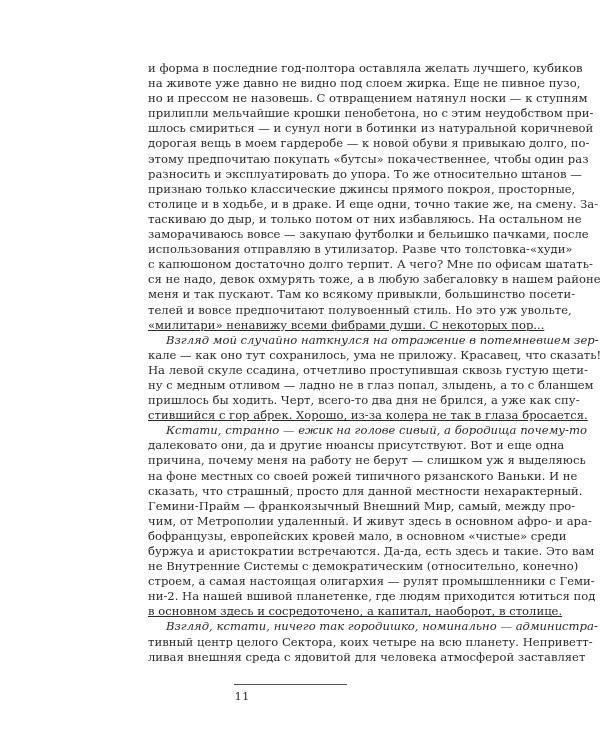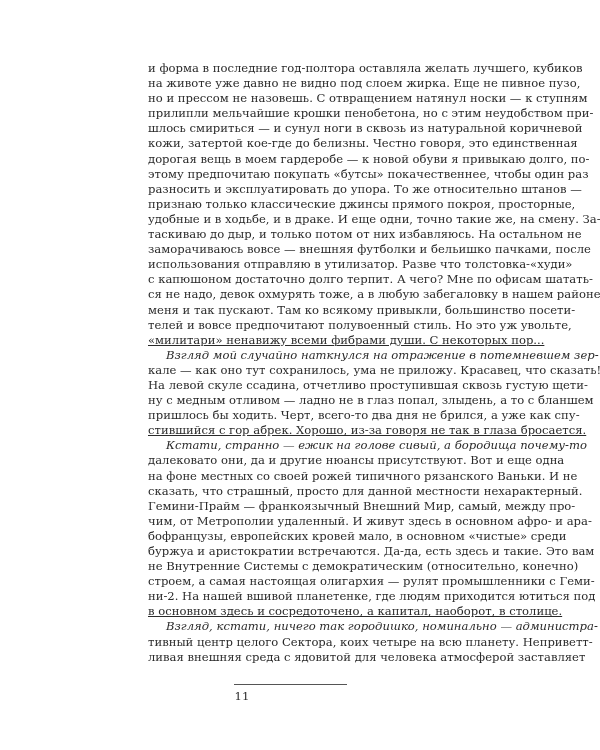--- a/index.html
+++ b/index.html
@@ -19,43 +19,43 @@
 </style>
 </head>
 <body>
 
 <div class="page">
   <div class="text-block" id="text-block">
       <span class="line">и форма в последние год-полтора оставляла желать лучшего, кубиков</span>
       <span class="line">на животе уже давно не видно под слоем жирка. Еще не пивное пузо,</span>
       <span class="line">но и прессом не назовешь. С отвращением натянул носки — к ступням</span>
       <span class="line">прилипли мельчайшие крошки пенобетона, но с этим неудобством при-</span>
-      <span class="line">шлось смириться — и сунул ноги в сквозь из натуральной коричневой</span>
-      <span class="line">кожи, затертой кое-где до белизны. Честно говоря, это единственная</span>
+      <span class="line">шлось смириться — и сунул ноги в ботинки из натуральной коричневой</span>
       <span class="line">дорогая вещь в моем гардеробе — к новой обуви я привыкаю долго, по-</span>
       <span class="line">этому предпочитаю покупать «бутсы» покачественнее, чтобы один раз</span>
       <span class="line">разносить и эксплуатировать до упора. То же относительно штанов —</span>
       <span class="line">признаю только классические джинсы прямого покроя, просторные,</span>
-      <span class="line">удобные и в ходьбе, и в драке. И еще одни, точно такие же, на смену. За-</span>
+      <span class="line">столице и в ходьбе, и в драке. И еще одни, точно такие же, на смену. За-</span>
       <span class="line">таскиваю до дыр, и только потом от них избавляюсь. На остальном не</span>
-      <span class="line">заморачиваюсь вовсе — внешняя футболки и бельишко пачками, после</span>
+      <span class="line">заморачиваюсь вовсе — закупаю футболки и бельишко пачками, после</span>
       <span class="line">использования отправляю в утилизатор. Разве что толстовка-«худи»</span>
       <span class="line">с капюшоном достаточно долго терпит. А чего? Мне по офисам шатать-</span>
       <span class="line">ся не надо, девок охмурять тоже, а в любую забегаловку в нашем районе</span>
       <span class="line">меня и так пускают. Там ко всякому привыкли, большинство посети-</span>
       <span class="line">телей и вовсе предпочитают полувоенный стиль. Но это уж увольте,</span>
       <span class="line last">«милитари» ненавижу всеми фибрами души. С некоторых пор...</span>
       <span class="line indent">Взгляд мой случайно наткнулся на отражение в потемневшем зер-</span>
       <span class="line">кале — как оно тут сохранилось, ума не приложу. Красавец, что сказать!</span>
       <span class="line">На левой скуле ссадина, отчетливо проступившая сквозь густую щети-</span>
       <span class="line">ну с медным отливом — ладно не в глаз попал, злыдень, а то с бланшем</span>
       <span class="line">пришлось бы ходить. Черт, всего-то два дня не брился, а уже как спу-</span>
-      <span class="line last">стившийся с гор абрек. Хорошо, из-за говоря не так в глаза бросается.</span>
+      <span class="line last">стившийся с гор абрек. Хорошо, из-за колера не так в глаза бросается.</span>
       <span class="line indent">Кстати, странно — ежик на голове сивый, а бородища почему-то</span>
       <span class="line">далековато они, да и другие нюансы присутствуют. Вот и еще одна</span>
+      <span class="line">причина, почему меня на работу не берут — слишком уж я выделяюсь</span>
       <span class="line">на фоне местных со своей рожей типичного рязанского Ваньки. И не</span>
       <span class="line">сказать, что страшный, просто для данной местности нехарактерный.</span>
       <span class="line">Гемини-Прайм — франкоязычный Внешний Мир, самый, между про-</span>
       <span class="line">чим, от Метрополии удаленный. И живут здесь в основном афро- и ара-</span>
       <span class="line">бофранцузы, европейских кровей мало, в основном «чистые» среди</span>
       <span class="line">буржуа и аристократии встречаются. Да-да, есть здесь и такие. Это вам</span>
       <span class="line">не Внутренние Системы с демократическим (относительно, конечно)</span>
       <span class="line">строем, а самая настоящая олигархия — рулят промышленники с Геми-</span>
       <span class="line">ни-2. На нашей вшивой планетенке, где людям приходится ютиться под</span>
       <span class="line last">в основном здесь и сосредоточено, а капитал, наоборот, в столице.</span>

